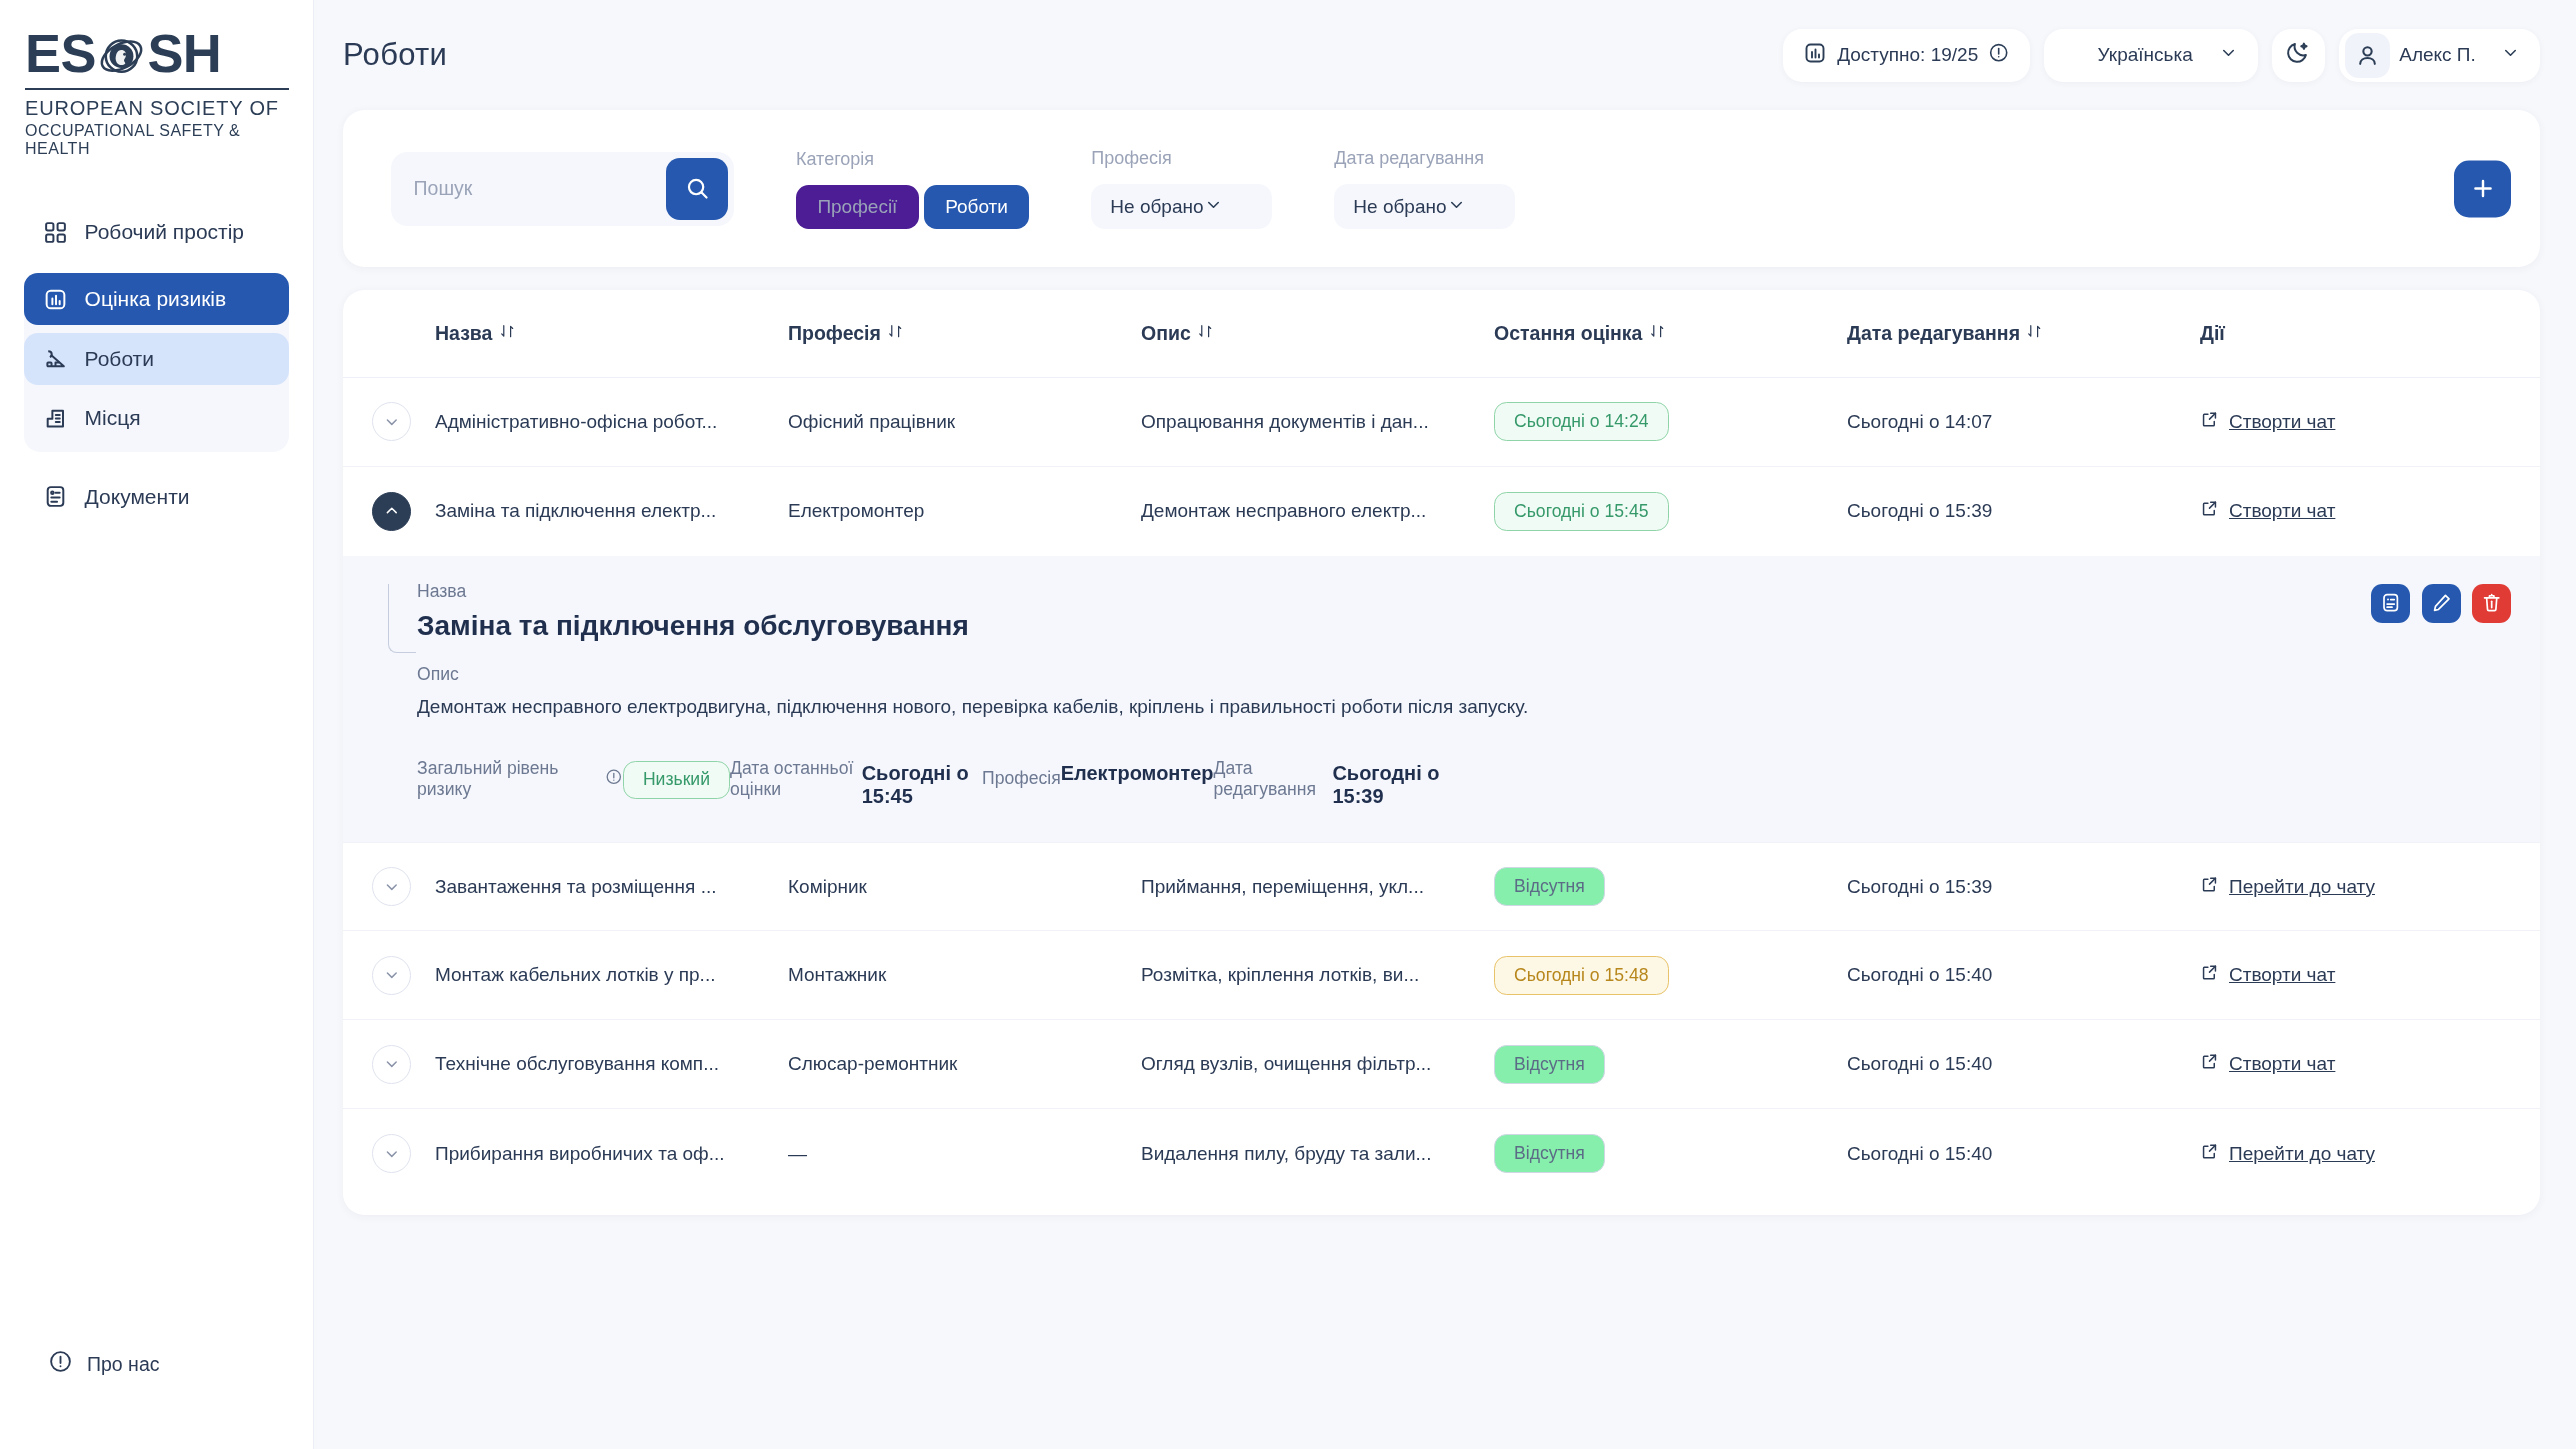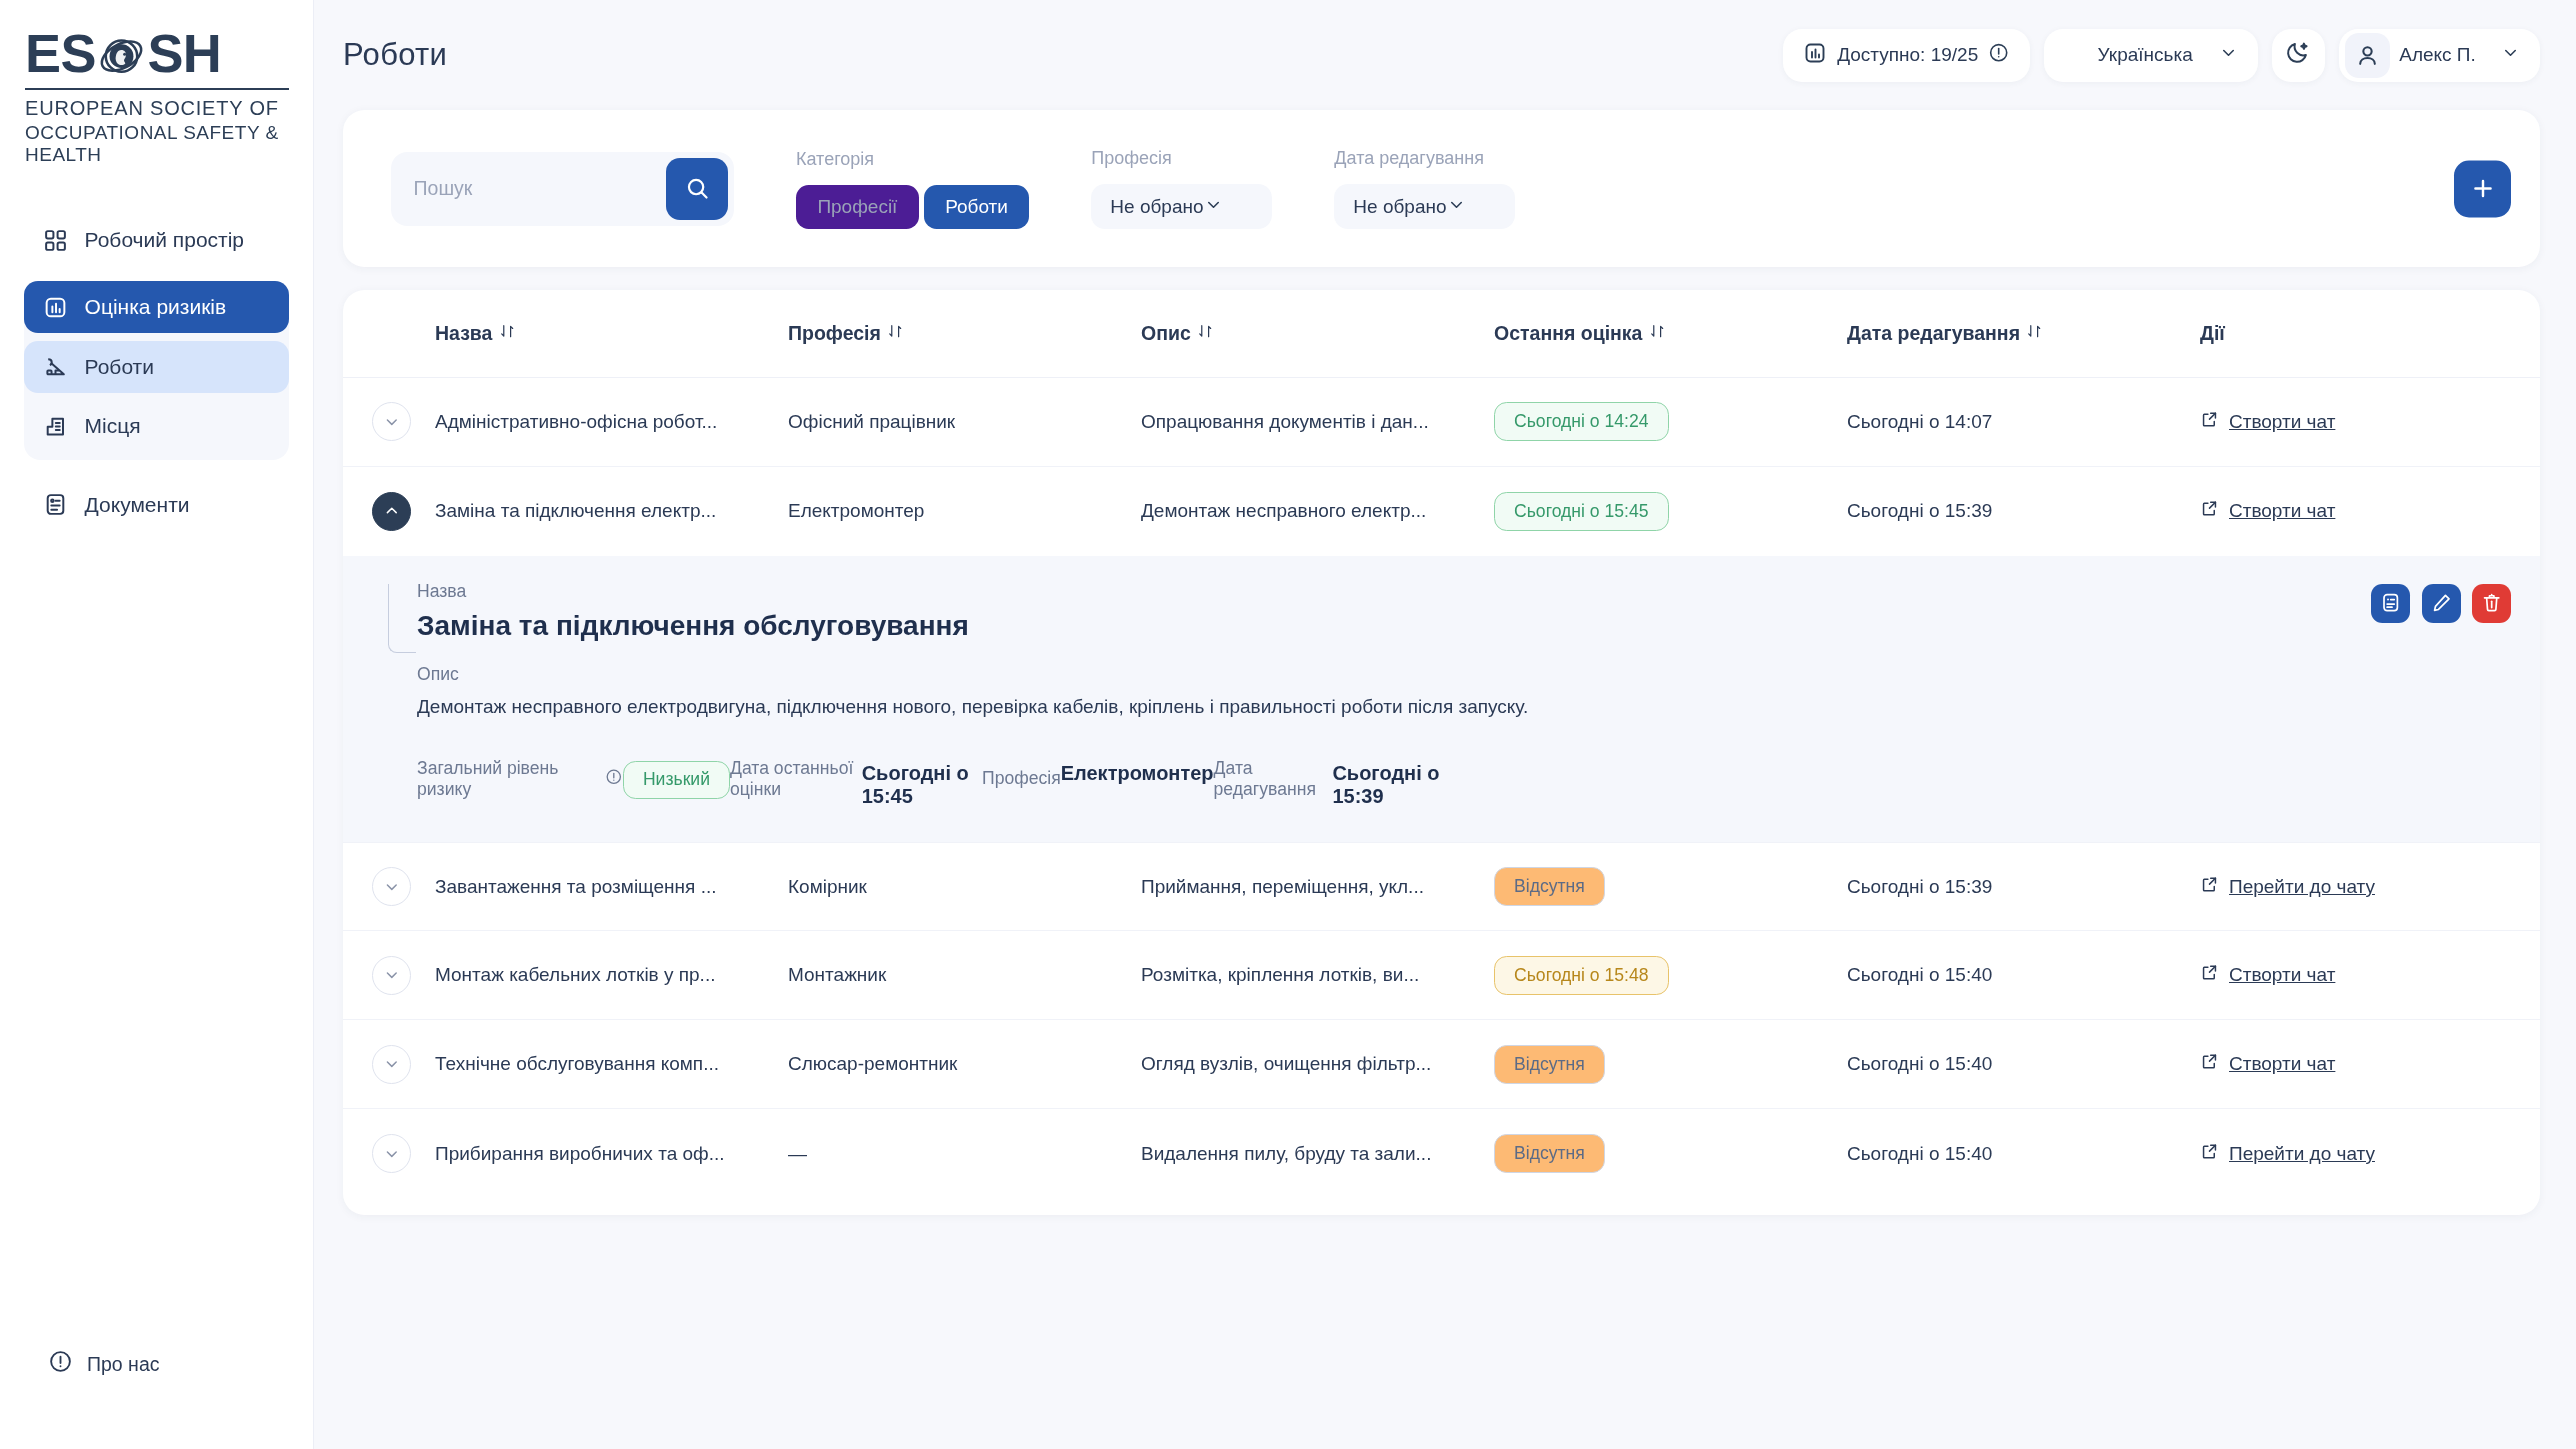--- a/index.html
+++ b/index.html
@@ -25,21 +25,21 @@
   .logo-wrap { padding: 26.4px 0 0 25px; }
   .logo { width: 264px; }
   .logo .esosh-row {
     display: flex; align-items: flex-end;
     font-size: 54px; font-weight: 700; letter-spacing: -0.6px;
     color: #2c3e56; line-height: 1; font-family: "Liberation Sans", sans-serif;
   }
   .logo-mark { width: 49px; height: 49px; margin: 0 1.3px; position: relative; display:inline-block; }
   .logo-rule { height: 2.5px; background: #2c3e56; margin: 7.5px 0 6.3px 0; width: 264px; }
   .logo-sub1 { font-size: 20px; letter-spacing: 0.8px; color: #2c3e56; font-weight: 400; }
-  .logo-sub2 { font-size: 19px; letter-spacing: 0.5px; color: #2c3e56; font-weight: 400; margin-top: 2.5px; }
+  .logo-sub2 { font-size: 16px; letter-spacing: 0.5px; color: #2c3e56; font-weight: 400; margin-top: 2.5px; }
 
   .nav { margin-top: 48px; padding: 0 24px; display: flex; flex-direction: column; }
   .nav-item {
     display: flex; align-items: center; gap: 15px;
     height: 52px; padding: 0 17.6px;
     border-radius: 14px; cursor: pointer;
     font-size: 21px; color: #2b3a55;
     margin-bottom: 7.5px;
   }
   .nav-item .ico { width: 28px; height: 28px; display: flex; align-items: center; justify-content: center; flex: 0 0 28px; }
@@ -143,21 +143,21 @@
   .chev {
     width: 39px; height: 39px; border-radius: 50%;
     border: 1.3px solid #dfe3ee; background: #ffffff;
     display: flex; align-items: center; justify-content: center; cursor: pointer;
   }
   .chev.open { background: #2c3e56; border-color: #2c3e56; }
 
   .badge {
     display: inline-flex; align-items: center; justify-content: center;
     height: 39px; padding: 0 19px; border-radius: 12.6px;
-    font-size: 17.6px; border: 1.3px solid #cfd6e4; color: #5c6b86; background: #fdba74;
+    font-size: 17.6px; border: 1.3px solid #cfd6e4; color: #5c6b86; background: #86efac;
     white-space: nowrap;
   }
   .badge.green { border-color: #8fd4a8; color: #35996a; background: #f1fbf5; }
   .badge.amber { border-color: #e8c36a; color: #b7871b; background: #fdf7e6; }
 
   .link {
     display: inline-flex; align-items: center; gap: 10px;
     font-size: 19px; color: #2b3a55; text-decoration: underline; cursor: pointer;
     white-space: nowrap;
   }

